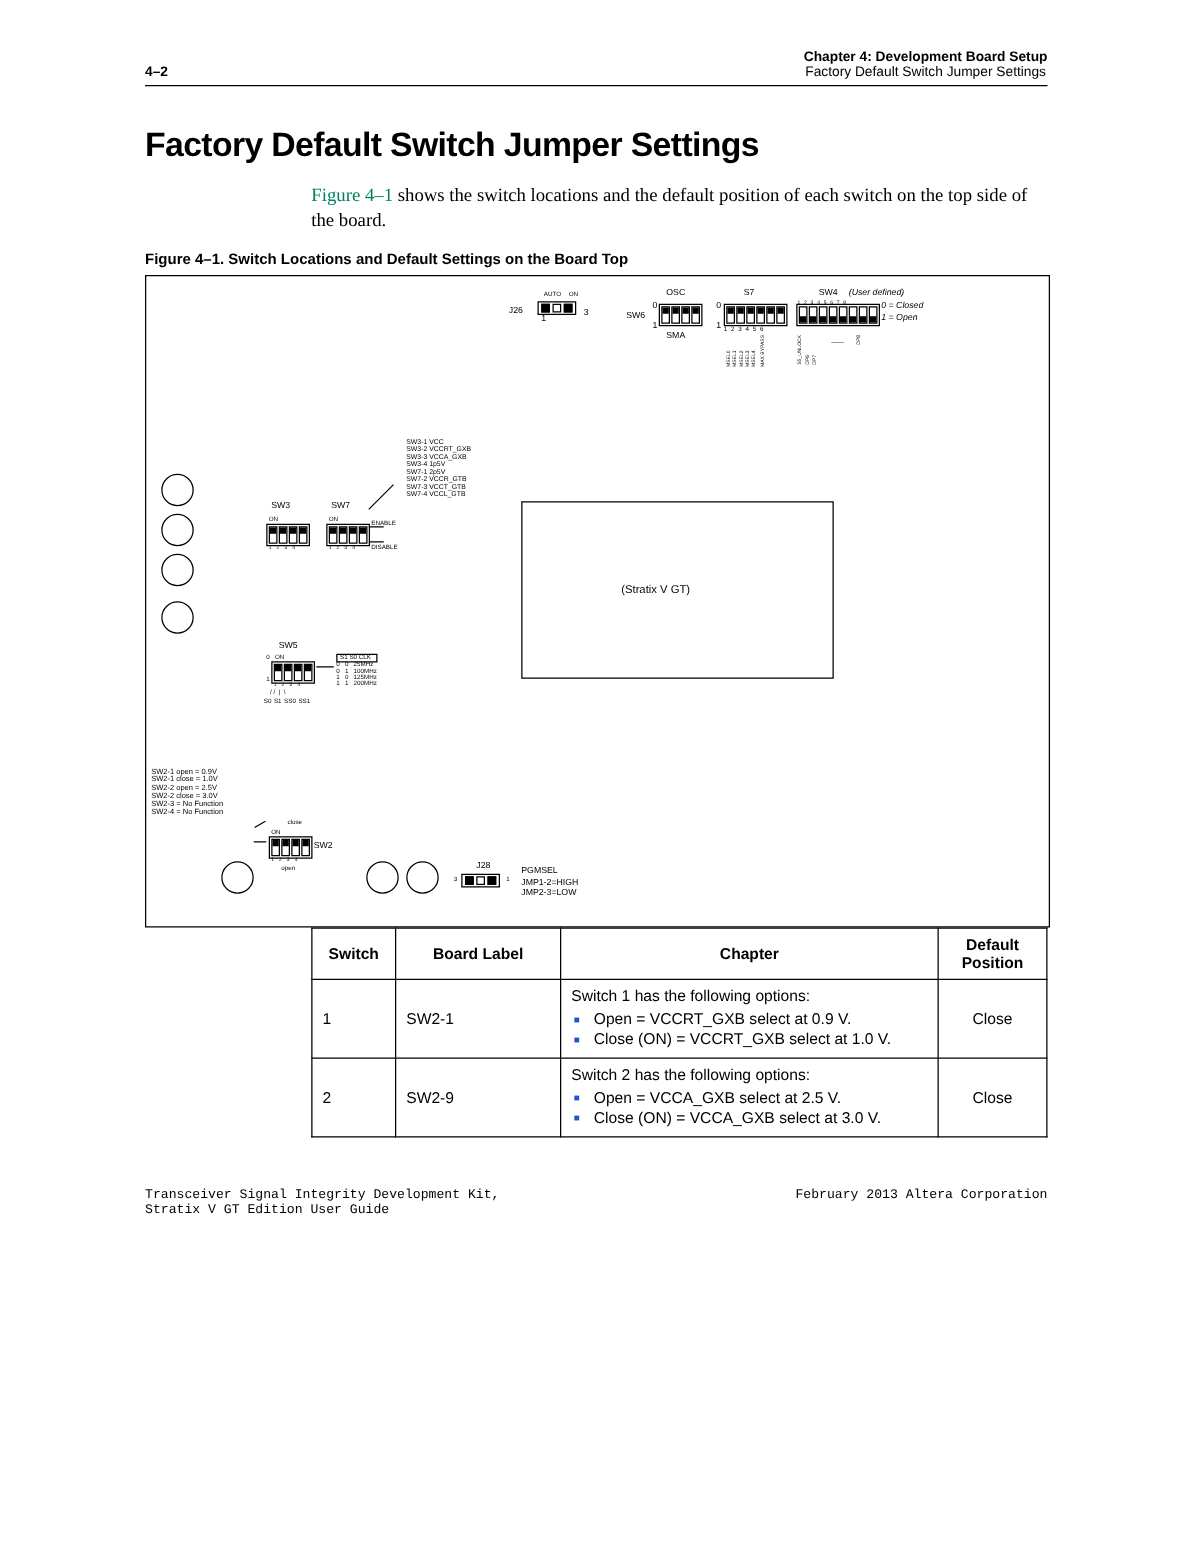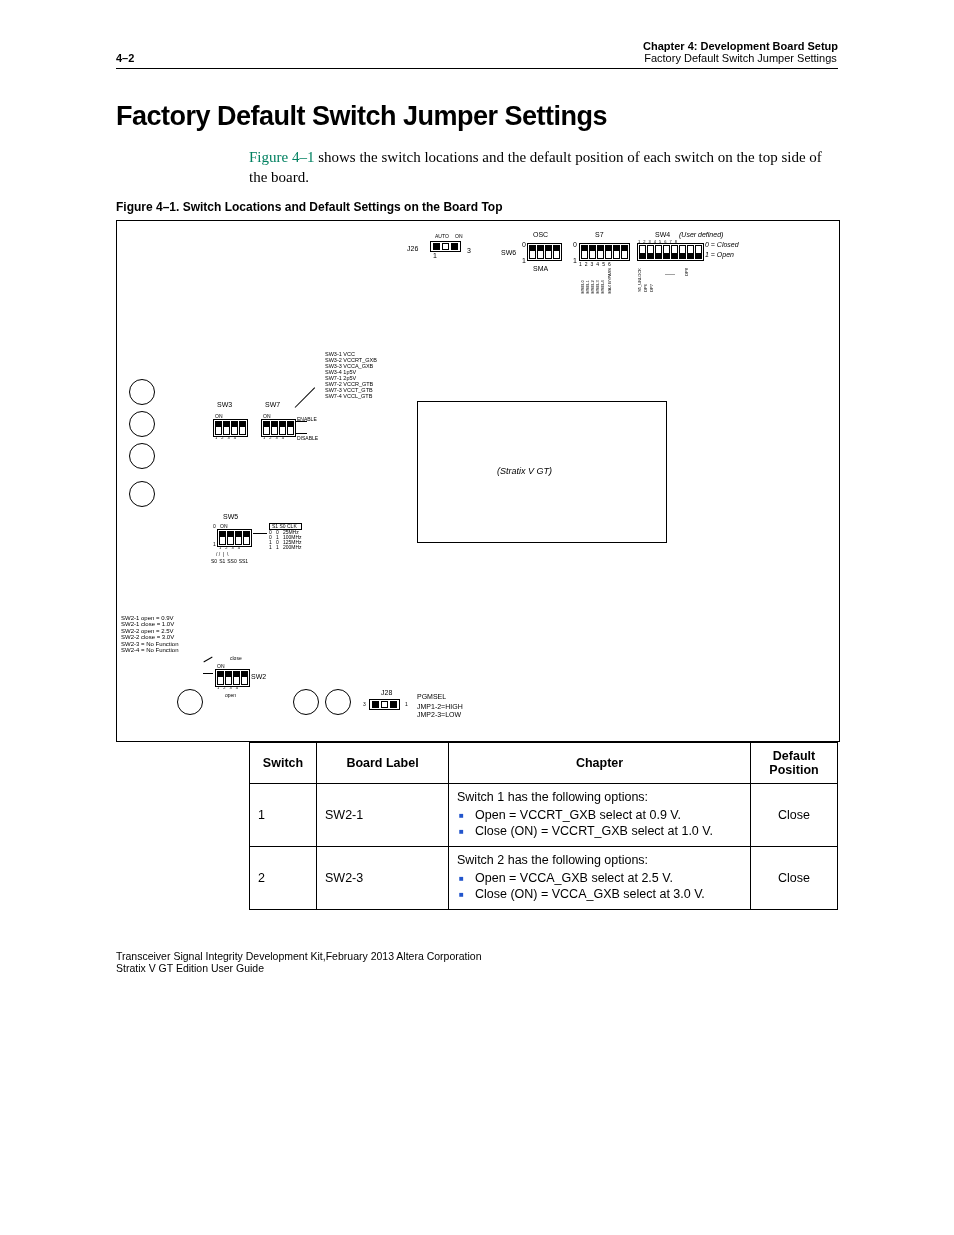--- a/index.html
+++ b/index.html
@@ -138,21 +138,22 @@
   ul.func-list li::before {
     content: "■";
     color: #2255cc;
     position: absolute;
     left: -16px;
     font-size: 8px;
     top: 3px;
   }
   .footer {
     display: flex;
-    font-family: Liberation Sans, sans-serif;
+    justify-content: space-between;
+    font-family: Liberation Mono, monospace;
     font-size: 10.5px;
     margin-top: 40px;
   }
   .footer .right { text-align: right; }
   .jbox {
     border:1px solid #000;
     display:flex;
     align-items:center;
     gap:2px;
     padding:1px 2px;
@@ -364,21 +365,21 @@
       <div>SW3-3 VCCA_GXB</div>
       <div>SW3-4 1p5V</div>
       <div>SW7-1 2p5V</div>
       <div>SW7-2 VCCR_GTB</div>
       <div>SW7-3 VCCT_GTB</div>
       <div>SW7-4 VCCL_GTB</div>
     </div>
     <div class="abs" style="left:178px; top:186px; width:28px; border-top:1px solid #000; transform:rotate(-45deg); transform-origin:left center;"></div>
 
     <div class="abs" style="left:300px; top:180px; width:248px; height:140px; border:1px solid #000;"></div>
-    <div class="abs" style="left:380px; top:245px; font-style:italic; font-size:9px;">(Stratix V GT)</div>
+    <div class="abs" style="left:380px; top:245px; font-size:9px;">(Stratix V GT)</div>
 
     <div class="abs" style="left:106px; top:292px;">SW5</div>
     <div class="abs small-label" style="left:96px; top:302px; font-size:5px;">0</div>
     <div class="abs small-label" style="left:103px; top:302px; font-size:5px;">ON</div>
     <div class="abs small-label" style="left:96px; top:320px; font-size:5px;">1</div>
     <div class="abs dip" style="left:100px; top:308px;">
       <span class="slot up">
           <span class="knob"></span>
         </span>
       <span class="slot up">
@@ -485,21 +486,21 @@
           <div>Switch 1 has the following options:</div>
           <ul class="func-list">
             <li>Open = VCCRT_GXB select at 0.9 V.</li>
             <li>Close (ON) = VCCRT_GXB select at 1.0 V.</li>
           </ul>
         </td>
         <td class="col-default">Close</td>
       </tr>
       <tr>
         <td>2</td>
-        <td>SW2-3</td>
+        <td>SW2-9</td>
         <td>
           <div>Switch 2 has the following options:</div>
           <ul class="func-list">
             <li>Open = VCCA_GXB select at 2.5 V.</li>
             <li>Close (ON) = VCCA_GXB select at 3.0 V.</li>
           </ul>
         </td>
         <td class="col-default">Close</td>
       </tr>
     </tbody>

